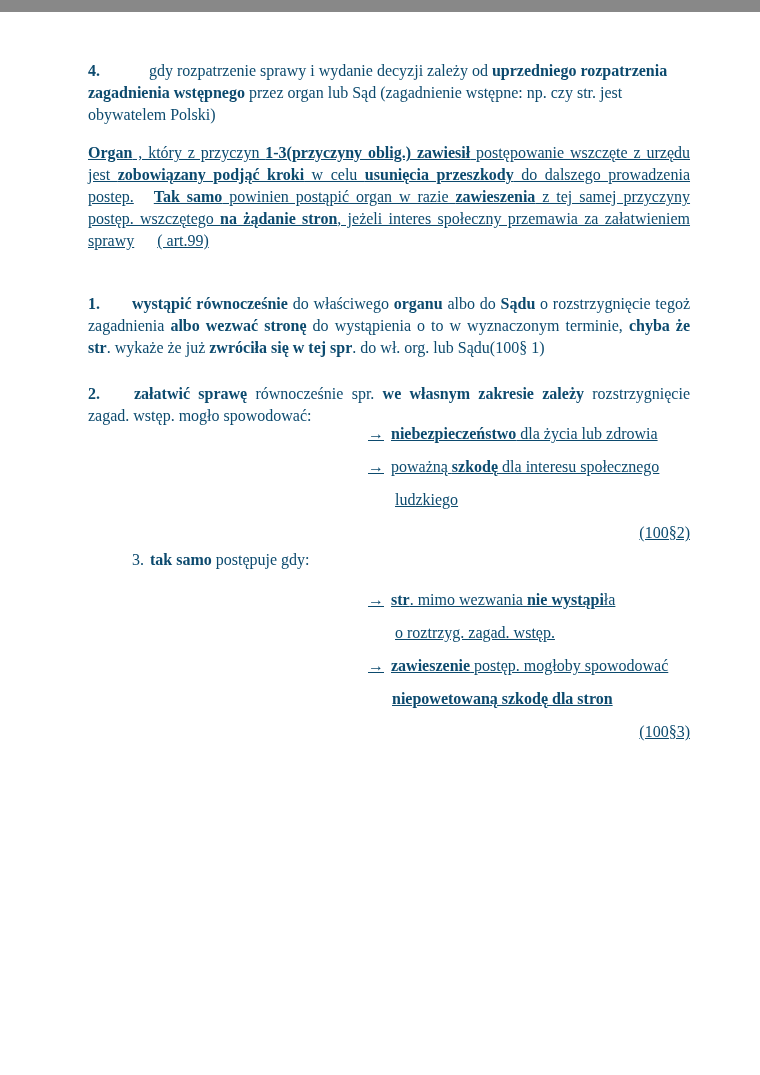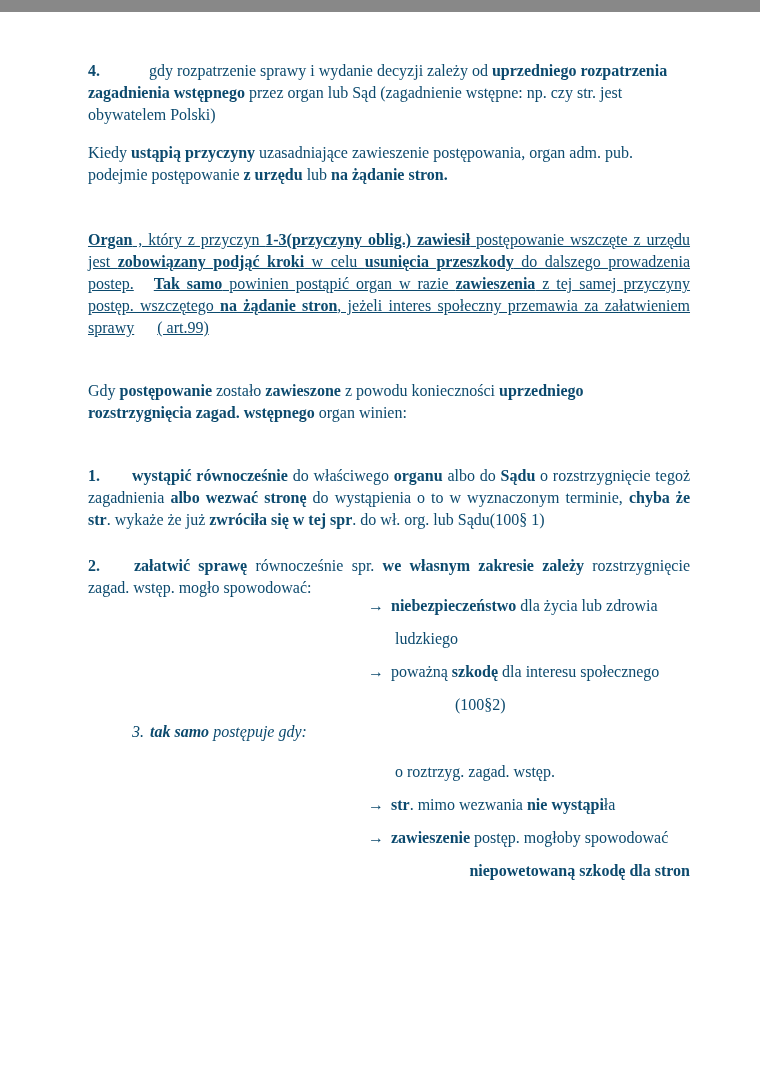--- a/index.html
+++ b/index.html
@@ -13,40 +13,39 @@
   .blk{margin:0;}
   .b{font-weight:bold;}
   .tab{display:inline-block;height:1px;vertical-align:baseline;}
   
   .n-para-point-4{margin-bottom:16px;}
   .n-para-kiedy{margin-bottom:43px;}
   .n-para-organ{text-align:justify;margin-bottom:41px;text-decoration:underline;}
   .n-para-gdy{margin-bottom:41px;}
   .n-item-1{text-align:justify;margin-bottom:24px;}
   .n-item-2{text-align:justify;margin-bottom:-10px;}
-  .arrow-line{margin-left:280px;line-height:33px;white-space:nowrap;}
+  .arrow-line{margin-left:280px;line-height:33px;white-space:nowrap;text-decoration:underline;}
   .n-arrow-1-line-2,.n-arrow-2-line-2{padding-left:27px;}
-  .n-arrow-2-line-4{padding-left:24px;text-align:right;}
-  .n-arrow-1-ref,.n-arrow-2-ref{padding-left:87px;}
-  .n-item-3{margin-left:44px;margin-bottom:12px;font-style:italic;}
+  .n-arrow-2-line-4{padding-left:24px;}
+  .n-arrow-1-ref,.n-arrow-2-ref{padding-left:87px;text-align:right;}
+  .n-item-3{margin-left:44px;margin-bottom:12px;}
 </style>
 </head>
 <body>
 
 <div class="page">
   <div>
       <div class="blk n-para-point-4"><span class="b">4.</span><span class="tab" style="width: 49px;"></span><span class="r">gdy rozpatrzenie sprawy i wydanie decyzji zależy od </span><span class="b">uprzedniego rozpatrzenia zagadnienia wstępnego</span><span class="r"> przez organ lub Sąd (zagadnienie wstępne: np. czy str. jest obywatelem Polski)</span></div>
-      <div class="blk n-para-kiedy"><span class="r">Kiedy </span><span class="b">ustąpią przyczyny</span><span class="r"> uzasadniające zawieszenie postępowania, organ adm. pub. podejmie postępowanie </span><span class="b">z urzędu</span><span class="r"> lub </span><span class="b">na żądanie stron.</span></div>
       <div class="blk n-para-organ"><span class="b">Organ</span><span class="r"> , który z przyczyn </span><span class="b">1-3(przyczyny oblig.) zawiesił</span><span class="r"> postępowanie wszczęte z urzędu jest </span><span class="b">zobowiązany podjąć kroki</span><span class="r"> w celu </span><span class="b">usunięcia przeszkody</span><span class="r"> do dalszego prowadzenia postep.</span><span class="tab" style="width: 20px;"></span><span class="b">Tak samo</span><span class="r"> powinien postąpić organ w razie </span><span class="b">zawieszenia</span><span class="r"> z tej samej przyczyny postęp. wszczętego </span><span class="b">na żądanie stron</span><span class="r">, jeżeli interes społeczny przemawia za załatwieniem sprawy</span><span class="tab" style="width: 23px;"></span><span class="r">( art.99)</span></div>
-      <div class="blk n-para-gdy"><span class="r">Gdy </span><span class="b">postępowanie</span><span class="r"> zostało </span><span class="b">zawieszone</span><span class="r"> z powodu konieczności </span><span class="b">uprzedniego rozstrzygnięcia zagad. wstępnego</span><span class="r"> organ winien:</span></div>
       <div class="blk n-item-1"><span class="b">1.</span><span class="tab" style="width: 32px;"></span><span class="b">wystąpić równocześnie</span><span class="r"> do właściwego </span><span class="b">organu</span><span class="r"> albo do </span><span class="b">Sądu</span><span class="r"> o rozstrzygnięcie tegoż zagadnienia </span><span class="b">albo wezwać stronę</span><span class="r"> do wystąpienia o to w wyznaczonym terminie, </span><span class="b">chyba że str</span><span class="r">. wykaże że już </span><span class="b">zwróciła się w tej spr</span><span class="r">. do wł. org. lub Sądu(100§ 1)</span></div>
       <div class="blk n-item-2"><span class="b">2.</span><span class="tab" style="width: 34px;"></span><span class="b">załatwić sprawę</span><span class="r"> równocześnie spr. </span><span class="b">we własnym zakresie zależy</span><span class="r"> rozstrzygnięcie zagad. wstęp. mogło spowodować:</span></div>
       <div class="blk n-arrow-1-line-1 arrow-line"><span class="b">→</span><span class="tab" style="width: 7px;"></span><span class="b">niebezpieczeństwo</span><span class="r"> dla życia lub zdrowia</span></div>
+      <div class="blk n-arrow-1-line-3 arrow-line"><span class="b">→</span><span class="tab" style="width: 7px;"></span><span class="r">poważną </span><span class="b">szkodę</span><span class="r"> dla interesu społecznego</span></div>
       <div class="blk n-arrow-1-line-2 arrow-line"><span class="r">ludzkiego</span></div>
-      <div class="blk n-arrow-1-line-3 arrow-line"><span class="b">→</span><span class="tab" style="width: 7px;"></span><span class="r">poważną </span><span class="b">szkodę</span><span class="r"> dla interesu społecznego</span></div>
       <div class="blk n-arrow-1-ref arrow-line"><span class="r">(100§2)</span></div>
       <div class="blk n-item-3"><span class="r">3.</span><span class="tab" style="width: 6px;"></span><span class="b">tak samo</span><span class="r"> postępuje gdy:</span></div>
+      <div class="blk n-arrow-2-line-1 arrow-line"><span class="b">→</span><span class="tab" style="width: 7px;"></span><span class="b">str</span><span class="r">. mimo wezwania </span><span class="b">nie wystąpi</span><span class="r">ła</span></div>
       <div class="blk n-arrow-2-line-2 arrow-line"><span class="r">o roztrzyg. zagad. wstęp.</span></div>
-      <div class="blk n-arrow-2-line-1 arrow-line"><span class="b">→</span><span class="tab" style="width: 7px;"></span><span class="b">str</span><span class="r">. mimo wezwania </span><span class="b">nie wystąpi</span><span class="r">ła</span></div>
       <div class="blk n-arrow-2-line-3 arrow-line"><span class="b">→</span><span class="tab" style="width: 7px;"></span><span class="b">zawieszenie</span><span class="r"> postęp. mogłoby spowodować</span></div>
       <div class="blk n-arrow-2-line-4 arrow-line"><span class="b">niepowetowaną szkodę dla stron</span></div>
+      <div class="blk n-arrow-2-ref arrow-line"><span class="r">(100§3)</span></div>
     </div>
 </div>
 
 </body></html>

